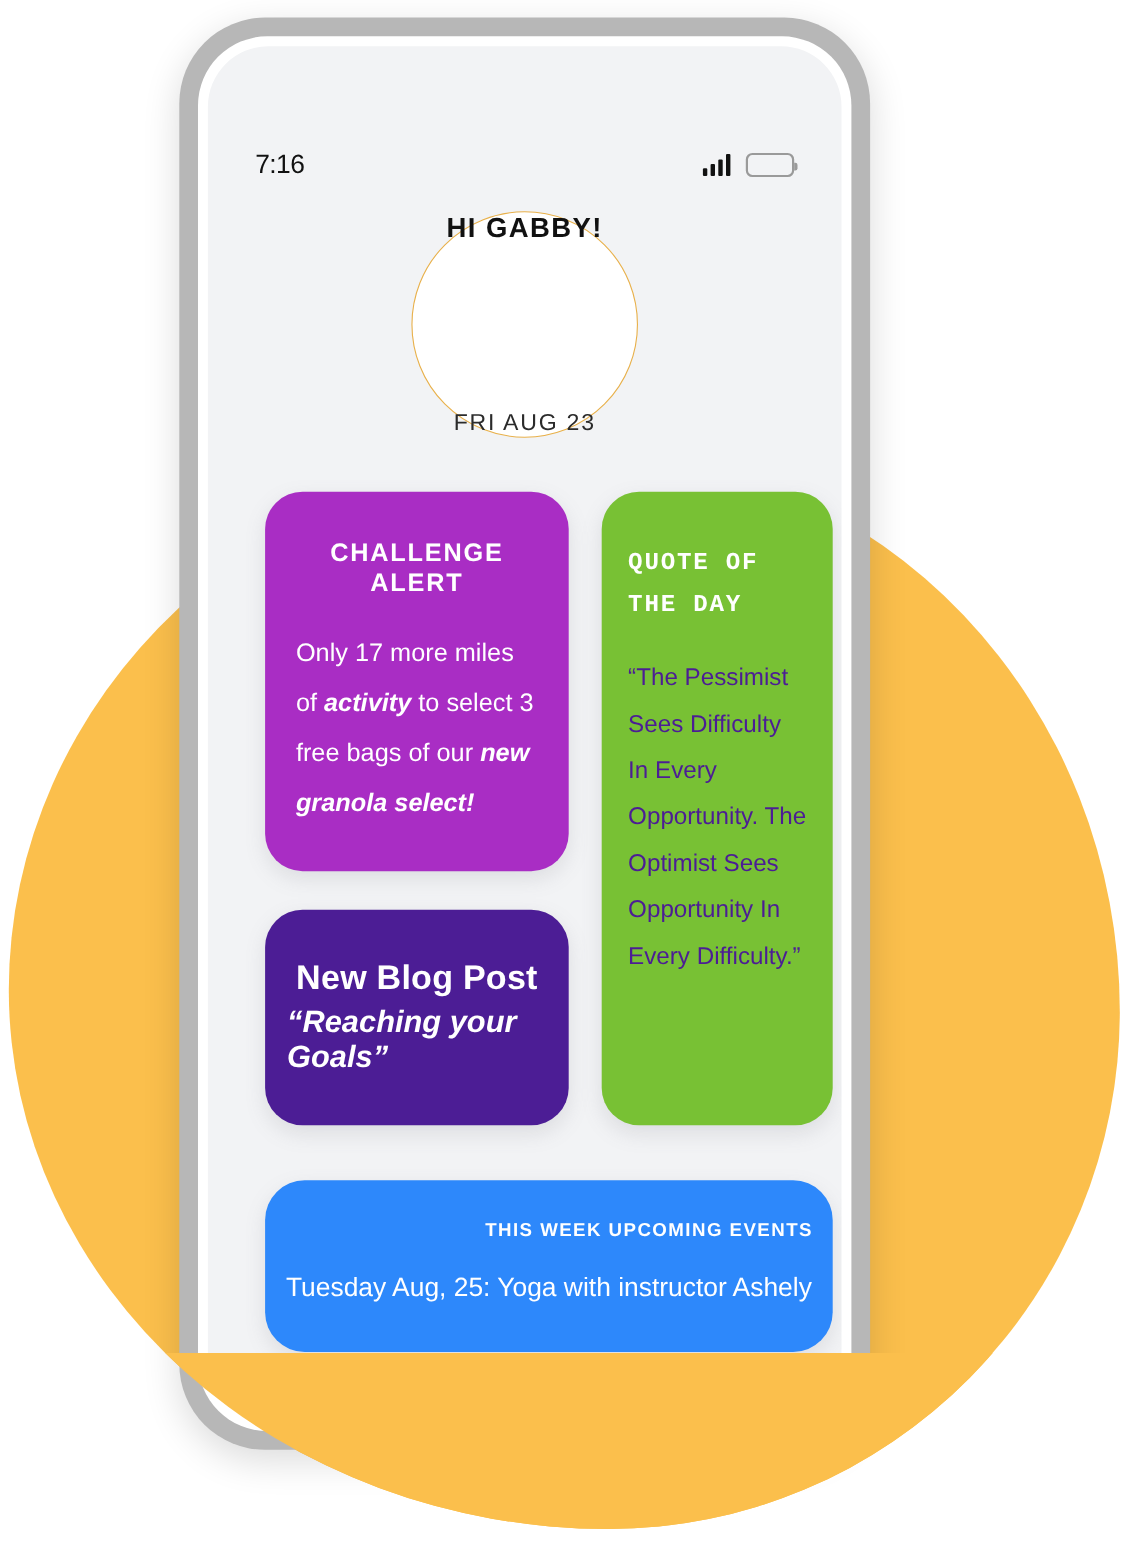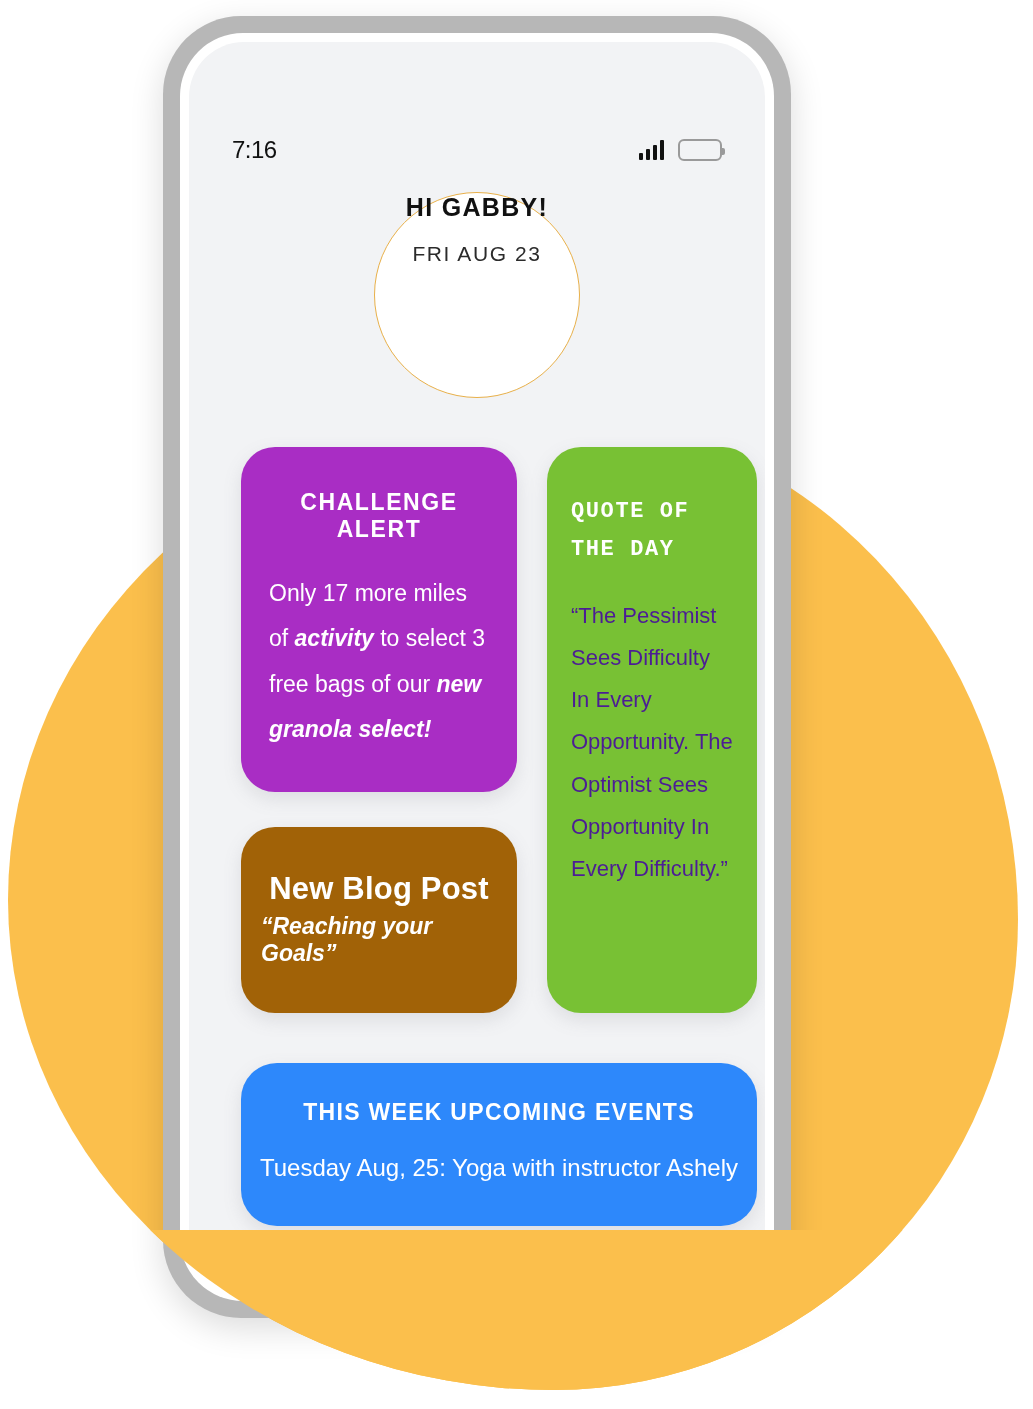--- a/index.html
+++ b/index.html
@@ -143,21 +143,21 @@
     top: 150px;
     transform: translateX(-50%);
     width: 206px;
     height: 206px;
     border-radius: 50%;
     background: #ffffff;
     border: 1.6px solid #E8B04A;
     display: flex;
     flex-direction: column;
     align-items: center;
-    justify-content: flex-start;
+    justify-content: space-between;
     gap: 20px;
     box-sizing: border-box;
   }
   .greeting-name {
     font-size: 25px;
     font-weight: 700;
     letter-spacing: 1.3px;
     color: #111;
   }
   .greeting-date {
@@ -206,38 +206,38 @@
   }
   .card-challenge .c-body {
     color: #fff;
     font-size: 23px;
     line-height: 1.97;
     font-weight: 400;
   }
   .card-challenge .c-body b { font-weight: 700; font-style: italic; }
 
   .card-blog {
-    background: #a16207;
+    background: #4c1d95;
     padding: 44px 20px 46px;
     min-height: 180px;
     display: flex;
     flex-direction: column;
     align-items: center;
     justify-content: center;
     gap: 6px;
   }
   .card-blog .b-title {
     color: #fff;
     font-size: 31px;
     font-weight: 700;
     letter-spacing: 0.2px;
   }
   .card-blog .b-sub {
     color: #fff;
-    font-size: 23px;
+    font-size: 28px;
     font-style: italic;
     font-weight: 700;
   }
 
   .card-quote {
     background: #78C134;
     width: 210px;
     padding: 46px 24px 42px;
     min-height: 440px;
     align-self: stretch;
@@ -259,24 +259,24 @@
   }
 
   .card-events {
     background: #2D88FB;
     margin-top: 50px;
     padding: 36px 18px 46px;
     border-radius: 36px;
   }
   .card-events .e-title {
     color: #fff;
-    font-size: 23px;
+    font-size: 17px;
     font-weight: 700;
     letter-spacing: 1.3px;
-    text-align: center;
+    text-align: right;
     margin-bottom: 30px;
   }
   .card-events .e-item {
     color: #fff;
     font-size: 24px;
     font-weight: 400;
     line-height: 1.0;
     margin-bottom: 35px;
     text-align: center;
   }

